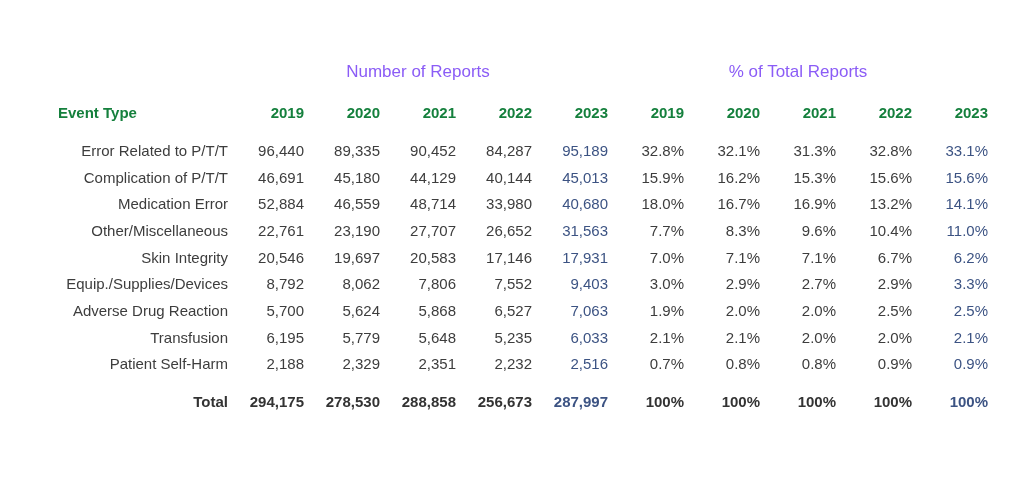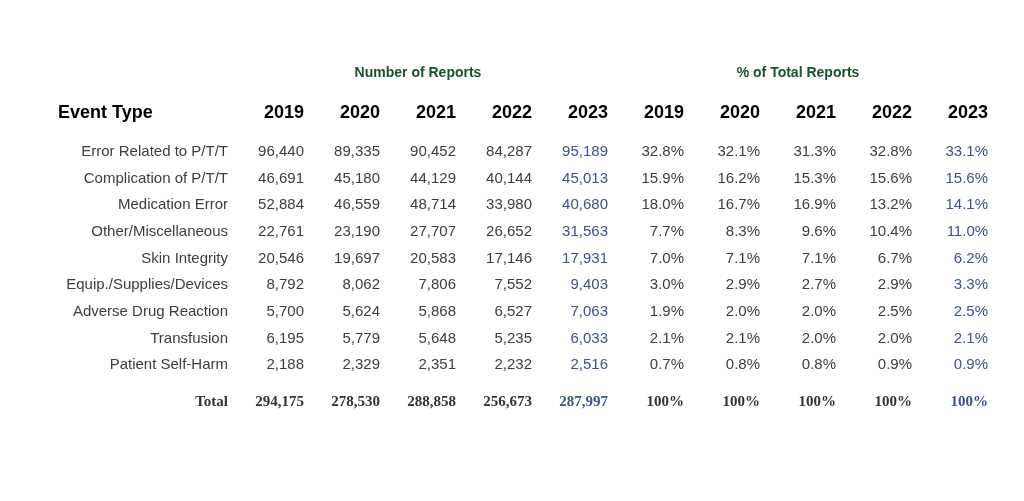--- a/index.html
+++ b/index.html
@@ -14,27 +14,27 @@
     position: absolute;
     left: 58px; top: 57px;
     width: 930px;
     border-collapse: collapse;
     table-layout: fixed;
     color: #3d3d3d;
   }
   td, th { font-size: 15px; white-space: nowrap; padding: 0; font-weight: 400; }
   .num { text-align: right; }
   .group-row { height: 30px; vertical-align: middle; }
-  .group-h { font-weight: 700; text-align: center; color: #14532d; font-size: 14px; }
+  .group-h { font-weight: 400; text-align: center; color: #8b5cf6; font-size: 17px; }
   .year-row { height: 50px; vertical-align: middle; }
-  .year-row th { font-weight: 700; color: #000000; font-size: 18px; }
+  .year-row th { font-weight: 700; color: #15803d; font-size: 15px; }
   .event-h { text-align: left; }
   tbody tr { height: 26.7px; vertical-align: middle; }
   tbody tr.total-row { height: 48px; }
-  tbody tr.total-row td { font-weight: 700; color: #333333; font-family: Liberation Serif, serif; }
+  tbody tr.total-row td { font-weight: 700; color: #333333; }
   .event-cell { text-align: right; }
   .accent { color: var(--accent, #3c5383); font-weight: 400; }
   tbody tr.total-row td.accent { color: var(--accent, #3c5383); }
 </style>
 </head>
 <body style="color: rgb(61, 61, 61); background: rgb(255, 255, 255);">
 
 <table class="report-table">
   <colgroup>
     <col style="width:170px">

